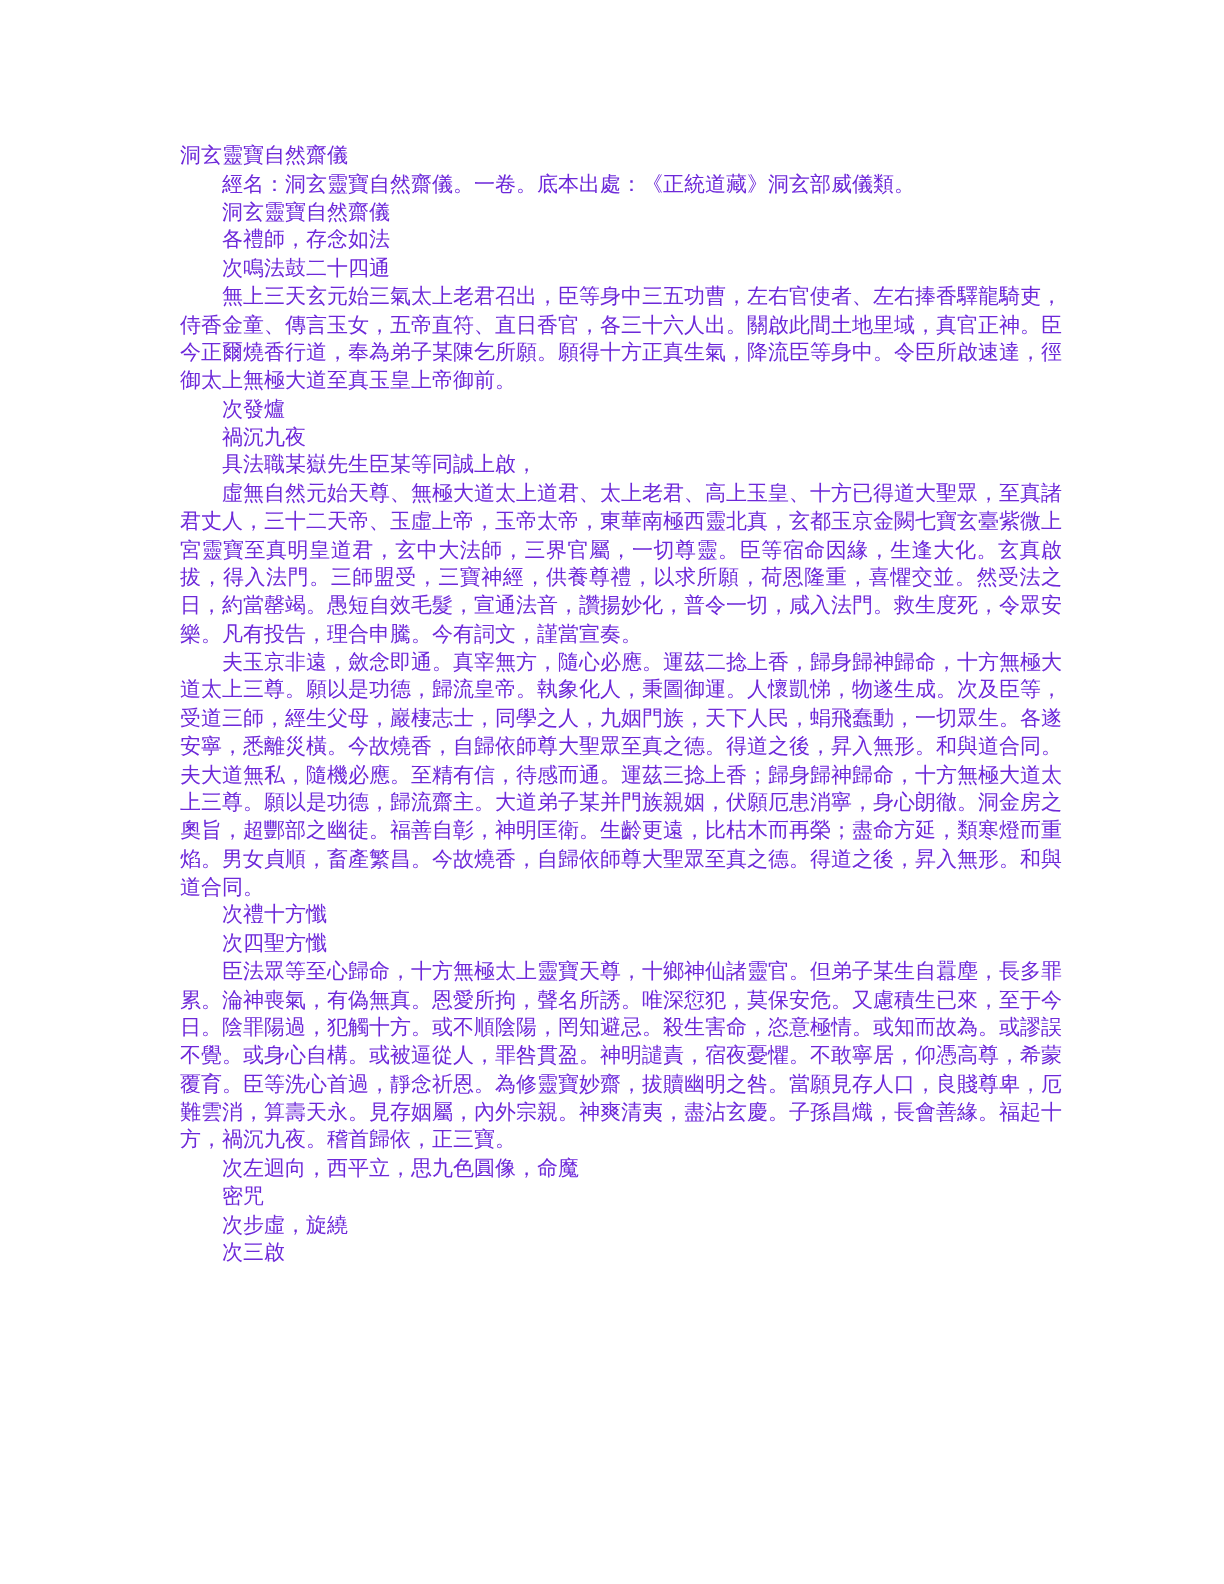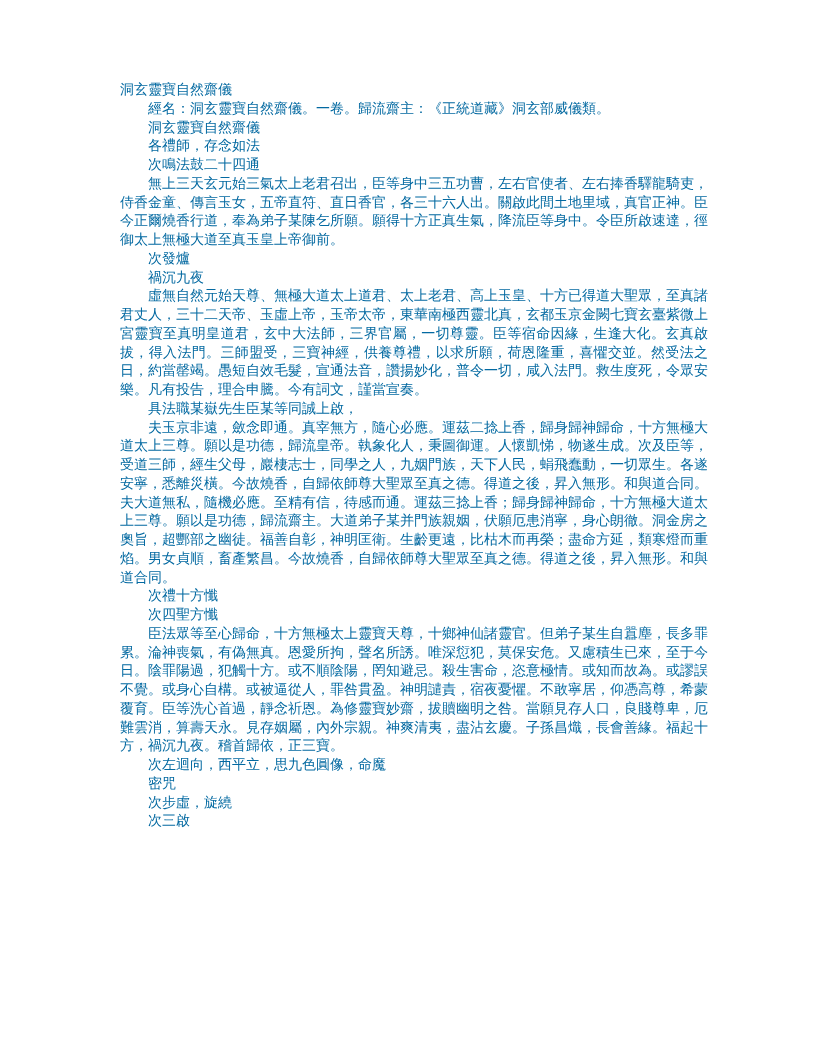--- a/index.html
+++ b/index.html
@@ -1,43 +1,43 @@
 <!DOCTYPE html>
 <html><head>
 <meta charset="utf-8">
 <style>
   html, body { margin: 0; padding: 0; background: #ffffff; }
   body { width: 816px; height: 1056px; position: relative; overflow: hidden; }
   .page {
     position: absolute;
     left: 120px;
-    top: 80px;
+    top: 96px;
     width: 588px;
-    font-family: Liberation Sans, sans-serif;
+    font-family: Liberation Mono, monospace;
     font-size: 14px;
     line-height: 18.75px;
-    color: #0369a1;
+    color: #6d28d9;
   }
   .title { margin: 0; padding: 0; font-weight: normal; font-size: 14px; }
   .p { margin: 0; padding: 0; text-indent: 28px; text-align: justify; word-break: break-all; }
 </style>
 </head>
 <body>
 
 <div class="page">
   <div class="title">洞玄靈寶自然齋儀</div>
-  <div class="p">經名：洞玄靈寶自然齋儀。一卷。歸流齋主：《正統道藏》洞玄部威儀類。</div>
+  <div class="p">經名：洞玄靈寶自然齋儀。一卷。底本出處：《正統道藏》洞玄部威儀類。</div>
   <div class="p">洞玄靈寶自然齋儀</div>
   <div class="p">各禮師，存念如法</div>
   <div class="p">次鳴法鼓二十四通</div>
   <div class="p">無上三天玄元始三氣太上老君召出，臣等身中三五功曹，左右官使者、左右捧香驛龍騎吏，侍香金童、傳言玉女，五帝直符、直日香官，各三十六人出。關啟此間土地里域，真官正神。臣今正爾燒香行道，奉為弟子某陳乞所願。願得十方正真生氣，降流臣等身中。令臣所啟速達，徑御太上無極大道至真玉皇上帝御前。</div>
   <div class="p">次發爐</div>
   <div class="p">禍沉九夜</div>
+  <div class="p">具法職某嶽先生臣某等同誠上啟，</div>
   <div class="p">虛無自然元始天尊、無極大道太上道君、太上老君、高上玉皇、十方已得道大聖眾，至真諸君丈人，三十二天帝、玉虛上帝，玉帝太帝，東華南極西靈北真，玄都玉京金闕七寶玄臺紫微上宮靈寶至真明皇道君，玄中大法師，三界官屬，一切尊靈。臣等宿命因緣，生逢大化。玄真啟拔，得入法門。三師盟受，三寶神經，供養尊禮，以求所願，荷恩隆重，喜懼交並。然受法之日，約當罄竭。愚短自效毛髮，宣通法音，讚揚妙化，普令一切，咸入法門。救生度死，令眾安樂。凡有投告，理合申騰。今有詞文，謹當宣奏。</div>
-  <div class="p">具法職某嶽先生臣某等同誠上啟，</div>
   <div class="p">夫玉京非遠，斂念即通。真宰無方，隨心必應。運茲二捻上香，歸身歸神歸命，十方無極大道太上三尊。願以是功德，歸流皇帝。執象化人，秉圖御運。人懷凱悌，物遂生成。次及臣等，受道三師，經生父母，巖棲志士，同學之人，九姻門族，天下人民，蜎飛蠢動，一切眾生。各遂安寧，悉離災橫。今故燒香，自歸依師尊大聖眾至真之德。得道之後，昇入無形。和與道合同。夫大道無私，隨機必應。至精有信，待感而通。運茲三捻上香；歸身歸神歸命，十方無極大道太上三尊。願以是功德，歸流齋主。大道弟子某并門族親姻，伏願厄患消寧，身心朗徹。洞金房之奧旨，超酆部之幽徒。福善自彰，神明匡衛。生齡更遠，比枯木而再榮；盡命方延，類寒燈而重焰。男女貞順，畜產繁昌。今故燒香，自歸依師尊大聖眾至真之德。得道之後，昇入無形。和與道合同。</div>
   <div class="p">次禮十方懺</div>
   <div class="p">次四聖方懺</div>
   <div class="p">臣法眾等至心歸命，十方無極太上靈寶天尊，十鄉神仙諸靈官。但弟子某生自囂塵，長多罪累。淪神喪氣，有偽無真。恩愛所拘，聲名所誘。唯深愆犯，莫保安危。又慮積生已來，至于今日。陰罪陽過，犯觸十方。或不順陰陽，罔知避忌。殺生害命，恣意極情。或知而故為。或謬誤不覺。或身心自構。或被逼從人，罪咎貫盈。神明譴責，宿夜憂懼。不敢寧居，仰憑高尊，希蒙覆育。臣等洗心首過，靜念祈恩。為修靈寶妙齋，拔贖幽明之咎。當願見存人口，良賤尊卑，厄難雲消，算壽天永。見存姻屬，內外宗親。神爽清夷，盡沾玄慶。子孫昌熾，長會善緣。福起十方，禍沉九夜。稽首歸依，正三寶。</div>
   <div class="p">次左迴向，西平立，思九色圓像，命魔</div>
   <div class="p">密咒</div>
   <div class="p">次步虛，旋繞</div>
   <div class="p">次三啟</div>
 </div>
 

